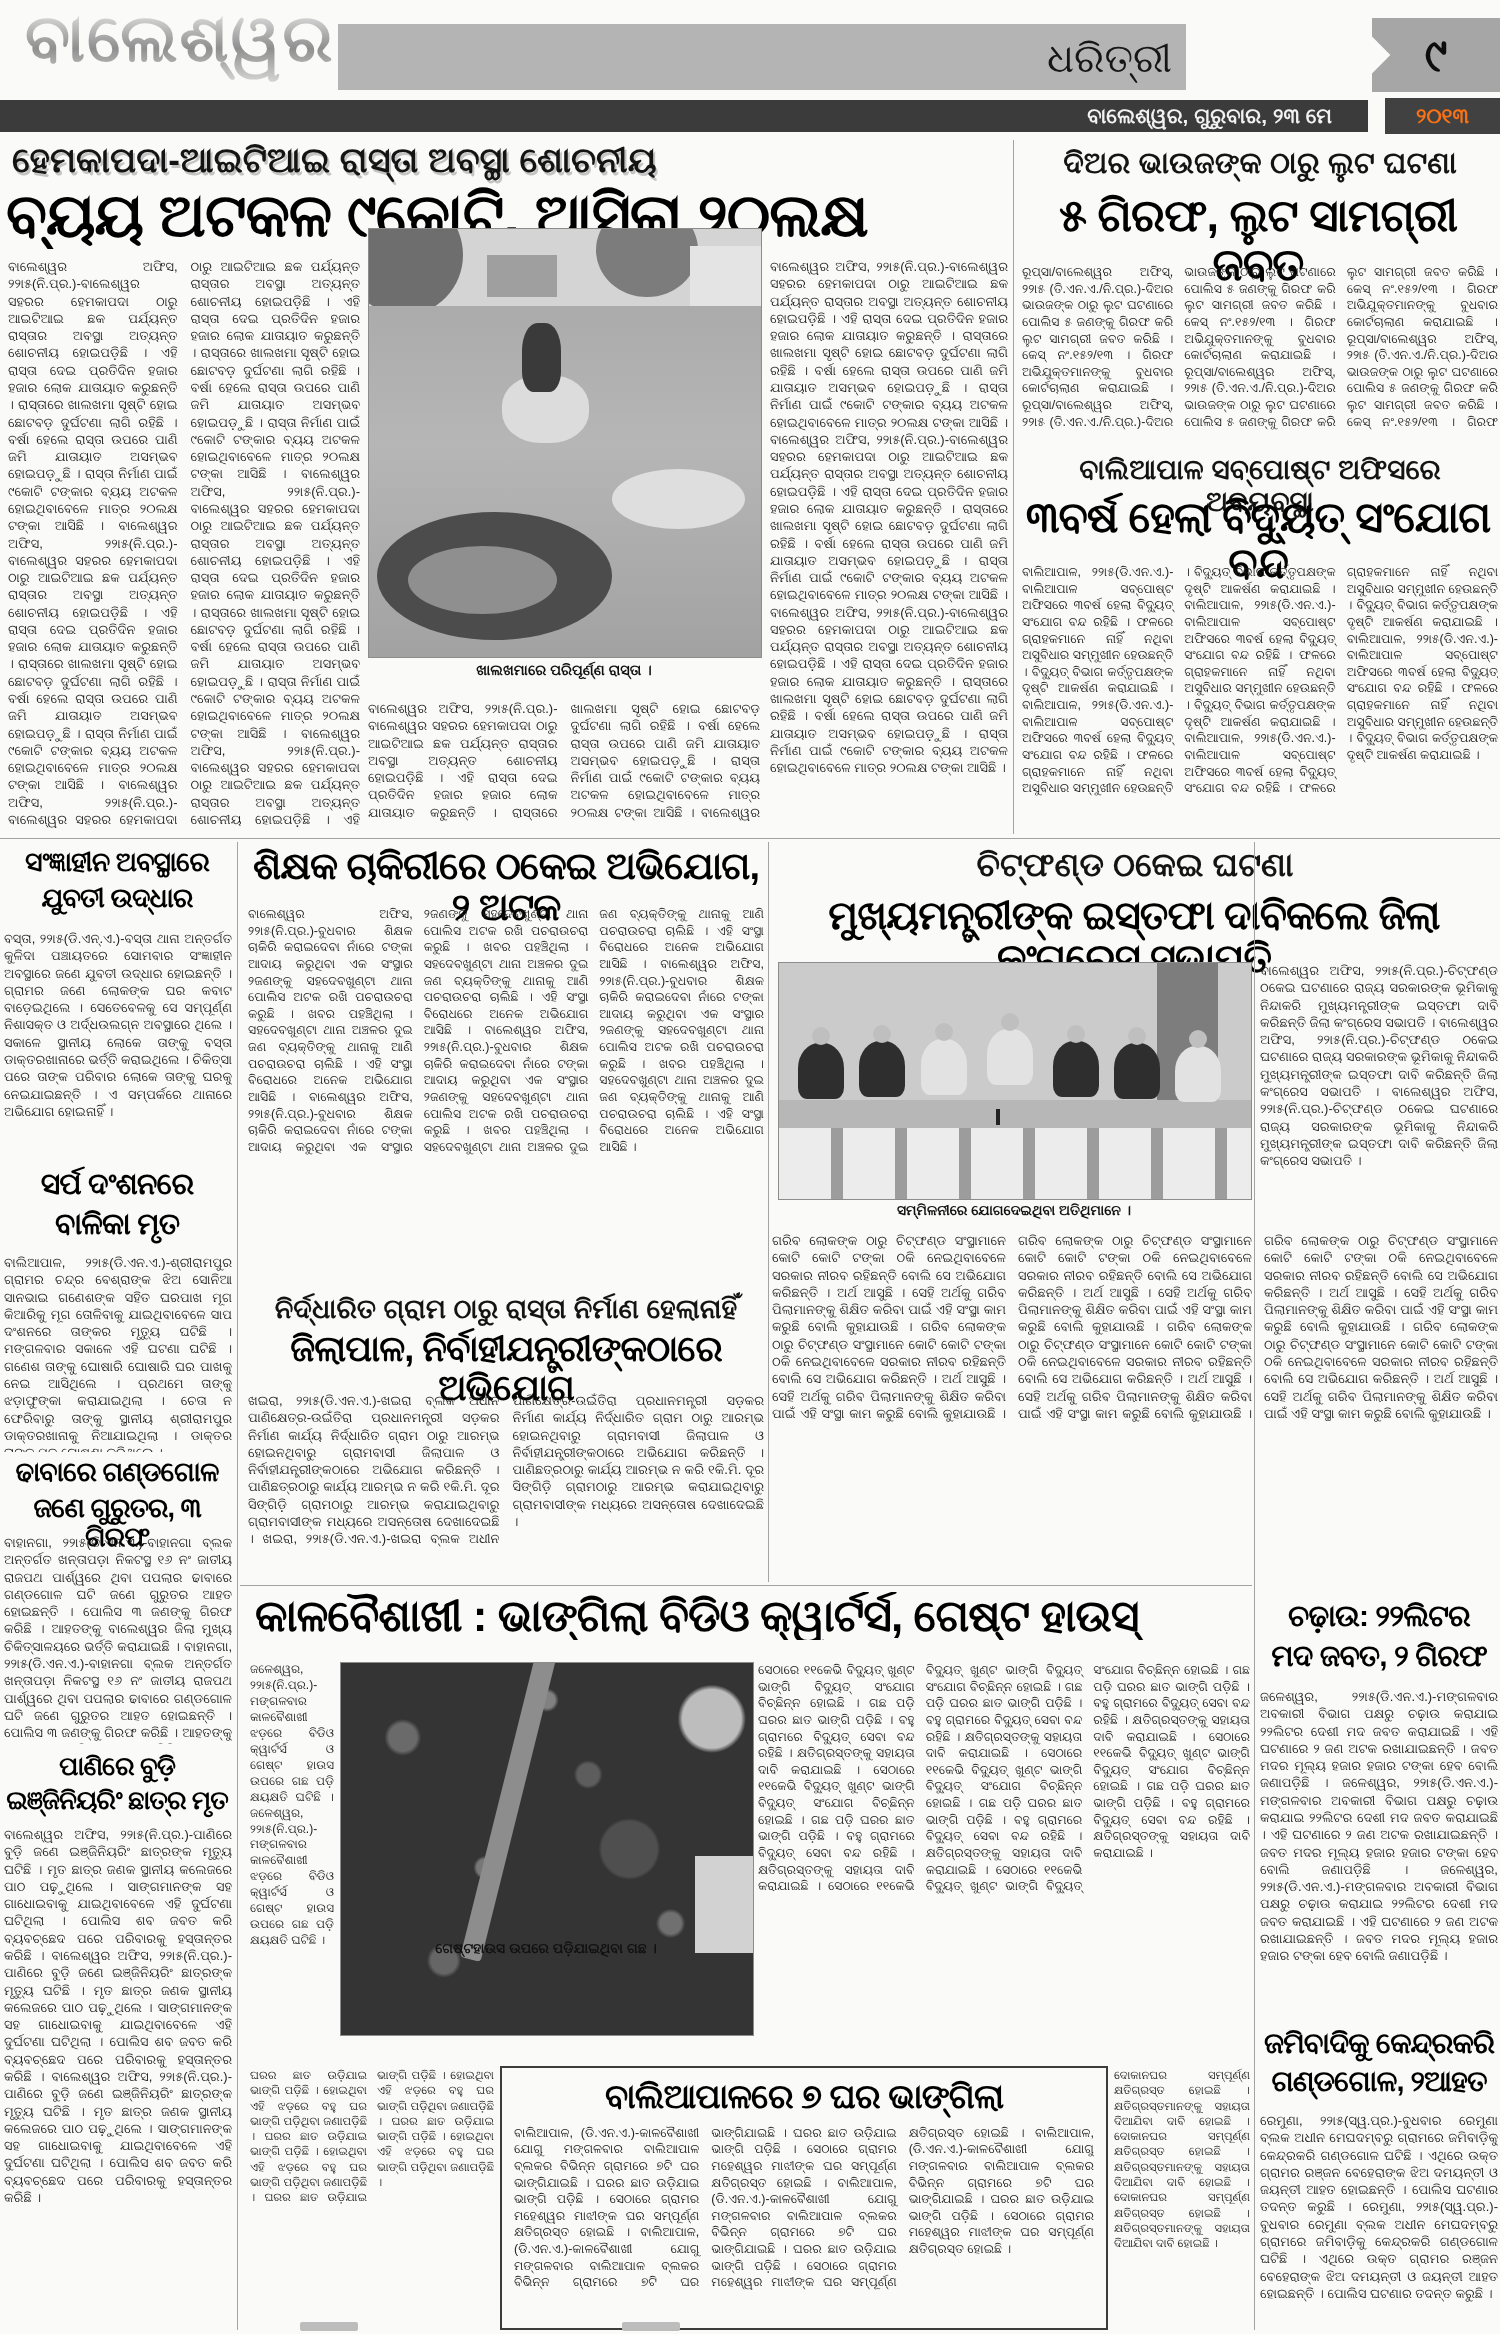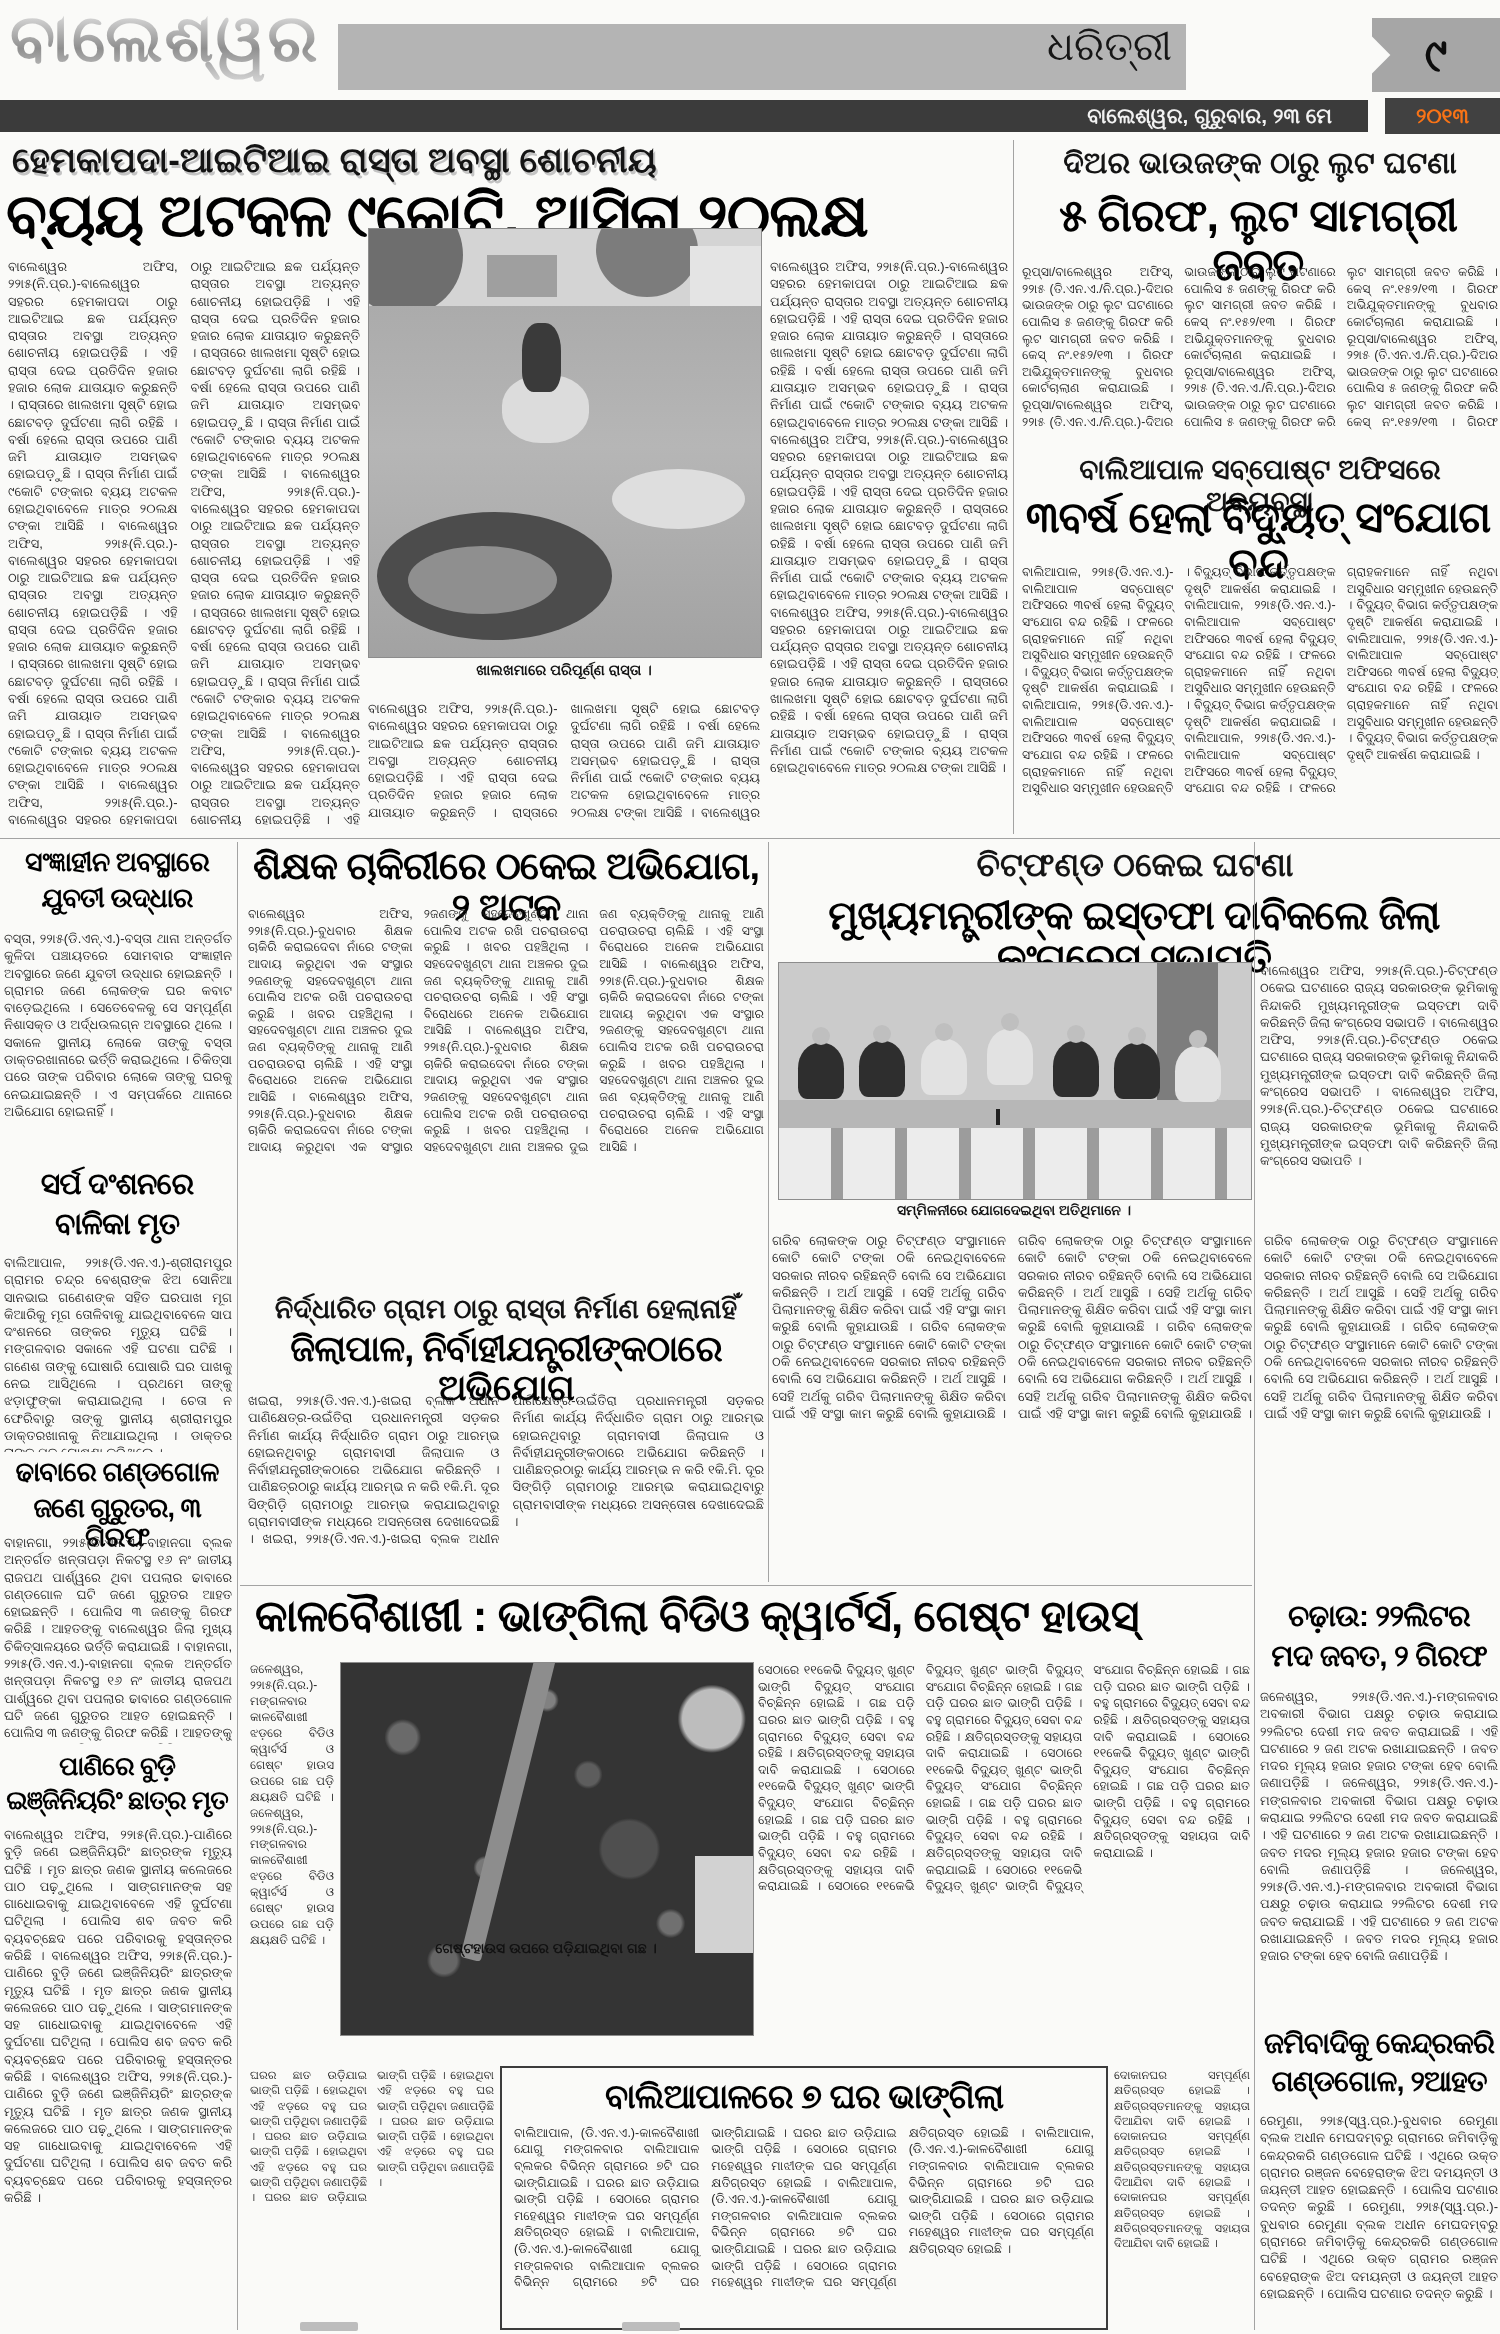--- a/index.html
+++ b/index.html
@@ -59,23 +59,23 @@
   .trunk{position:absolute;left:38%;top:-4%;width:5%;height:85%;background:#8d8d8d;transform:rotate(14deg);border-radius:4px;}
   .walpatch{position:absolute;right:0;top:52%;width:14%;height:26%;background:#d2d2d2;}
   .housebox{border:2px solid #3c3c3c;background:#fafaf8;box-sizing:border-box;}
   .thumb{background:#bdbdbd;border-radius:2px;}
 </style>
 </head>
 <body>
 
 <div id="page">
 
-  <div class="abs logo" style="left:10px;top:0px;width:330px;height:88px;">ବାଲେଶ୍ୱର</div>
+  <div class="abs logo" style="left:25px;top:0px;width:330px;height:88px;">ବାଲେଶ୍ୱର</div>
   <div class="abs graybar" style="left:338px;top:24px;width:848px;height:66px;text-align:right;">
-    <span style="display:inline-block;margin:0 14px 0 0;font-size:40px;color:#161616;">ଧରିତ୍ରୀ</span>
+    <span style="display:inline-block;margin:12px 14px 0 0;font-size:40px;color:#161616;">ଧରିତ୍ରୀ</span>
   </div>
   <div class="abs badge" style="left:1372px;top:18px;width:128px;height:74px;">
     <span class="notch"></span>
     <span>୯</span>
   </div>
   <div class="abs datebar" style="left:0px;top:100px;width:1368px;height:32px;">
     <span>ବାଲେଶ୍ୱର, ଗୁରୁବାର, ୨୩ ମେ</span>
   </div>
   <div class="abs yearbox" style="left:1385px;top:98px;width:115px;height:36px;">
     <span>୨୦୧୩</span>

